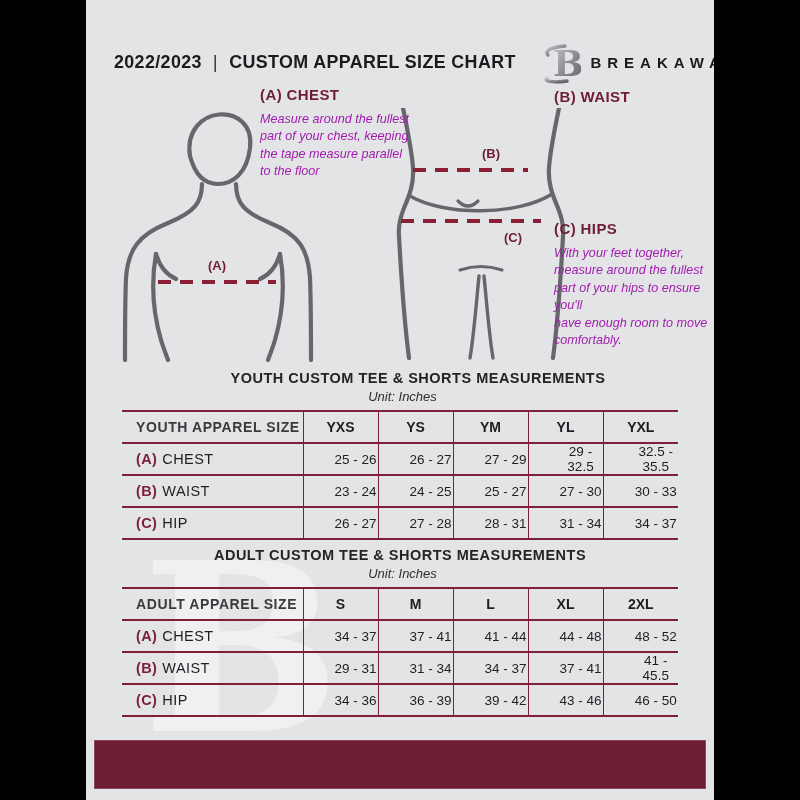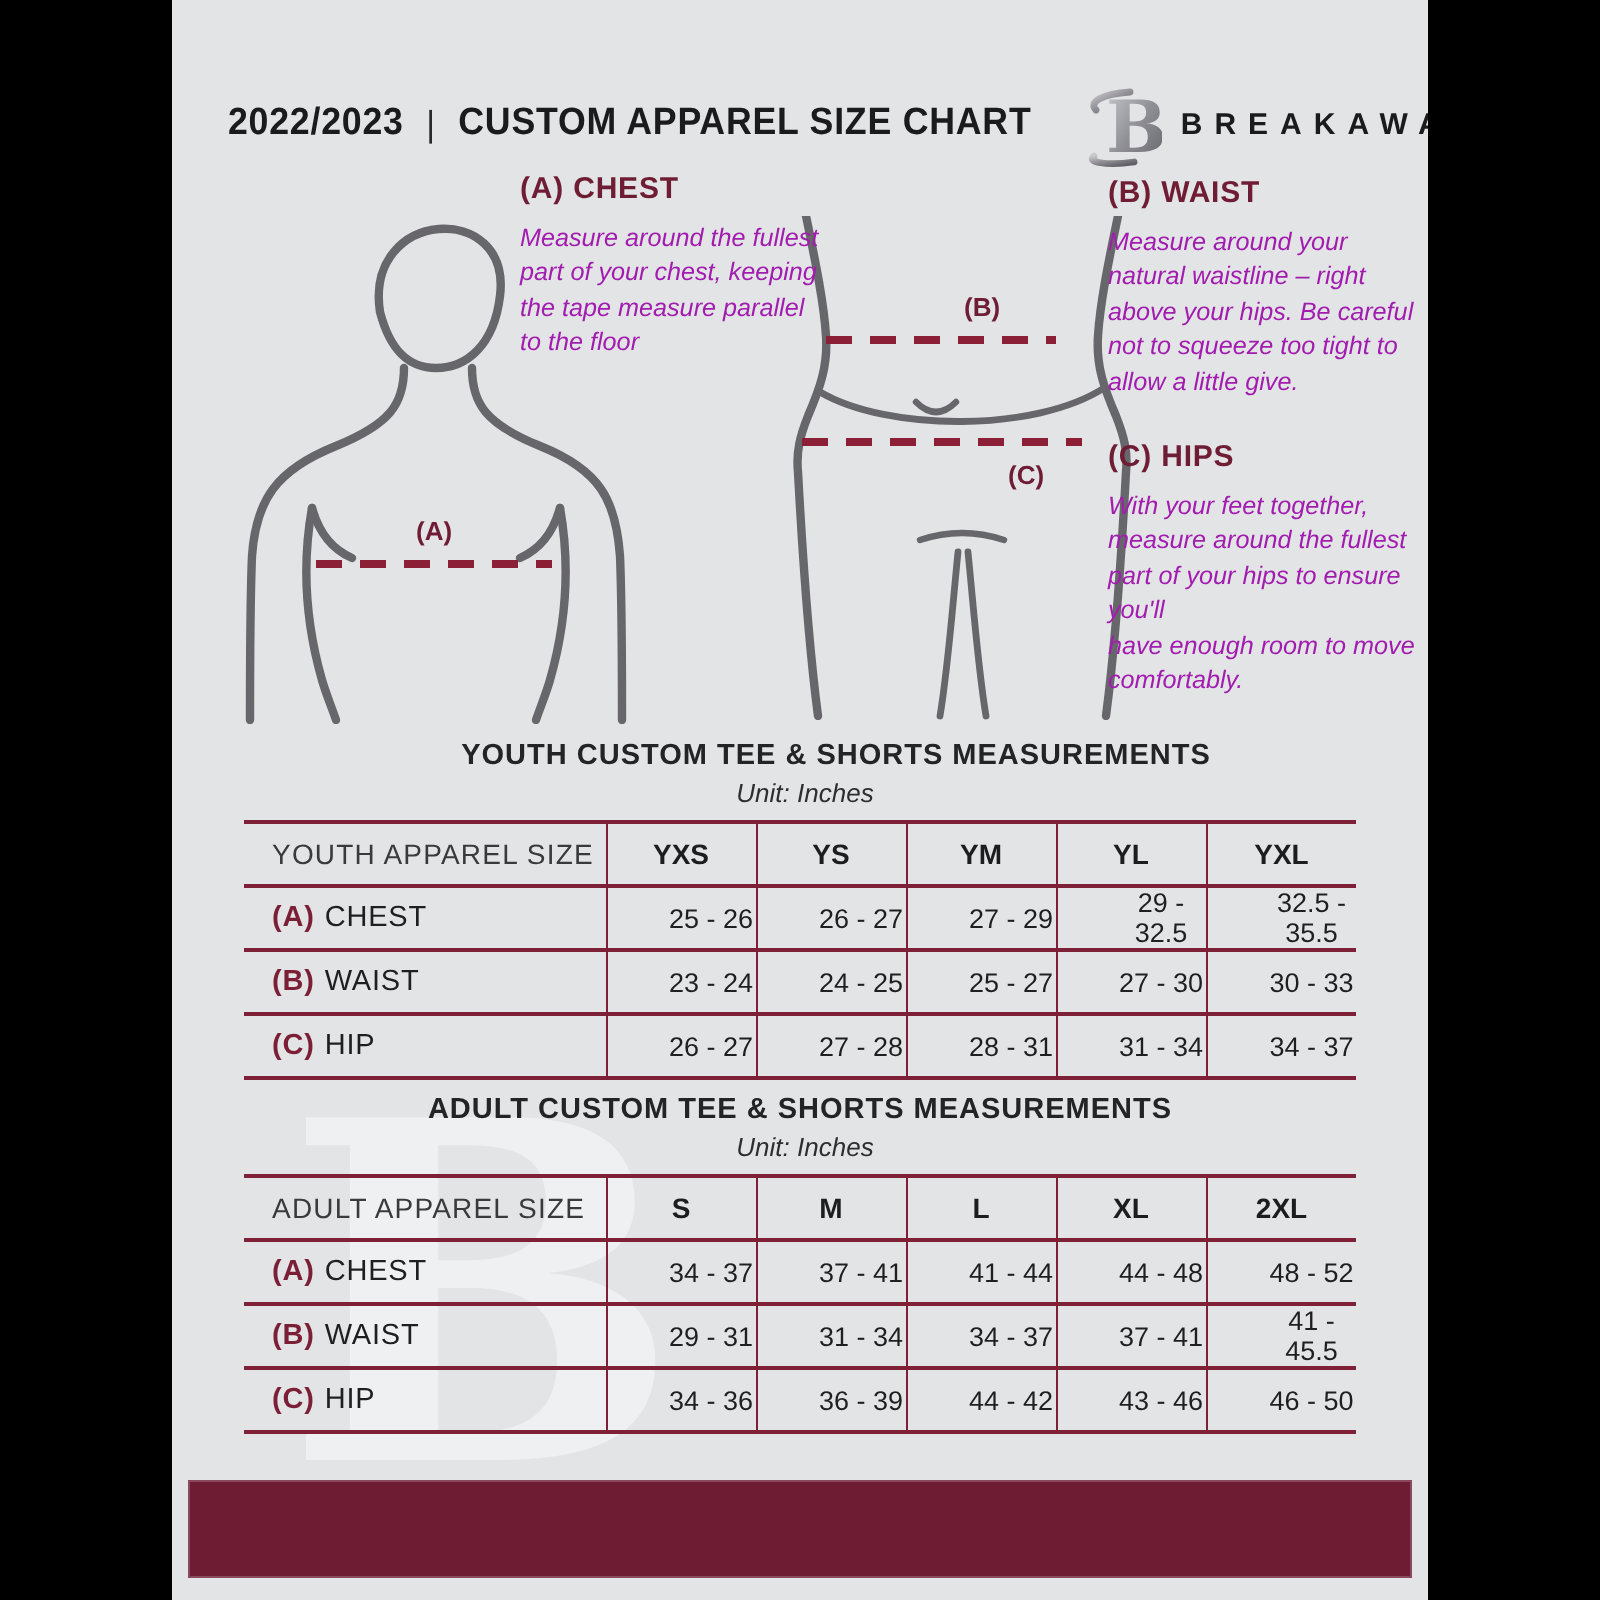--- a/index.html
+++ b/index.html
@@ -52,21 +52,21 @@
   }
   .yt-table { top: 410px; } .ad-table { top: 587px; }
   .size-table col.c0 { width: 181px; }
   .size-table th, .size-table td {
     border-bottom: 2px solid #7e2138; height: 32px; padding: 0;
     font-size: 13.5px; color: #1f1f21; text-align: center; vertical-align: middle;
     background: transparent;
   }
   .size-table th:not(:last-child), .size-table td:not(:last-child) { border-right: 1.5px solid #7e2138; }
   .size-table th.col-label {
-    text-align: left; padding-left: 14px; font-weight: normal;
+    text-align: left; padding-left: 14px; font-weight: bold;
     font-size: 14px; letter-spacing: .6px; color: #3a3a3d;
   }
   .size-table th.col-size { font-weight: bold; font-size: 14px; color: #1d1d1f; }
   .size-table td.row-label { text-align: left; padding-left: 14px; font-size: 14.5px; letter-spacing: .4px; }
   .size-table td.row-label .prefix { color: #7a1f35; font-weight: bold; margin-right: 5px; }
   .size-table td.val { font-size: 13.5px; padding-left: 30px; }
 
   
   .watermark {
     position: absolute; left: 56px; top: 548px; width: 230px; height: 210px;
@@ -144,21 +144,20 @@
           <line x1="15" y1="113" x2="155" y2="113" stroke="#8a1f35" stroke-width="4" stroke-dasharray="13 9"></line>
           <text x="118" y="134" font-size="13" font-weight="bold" fill="#6f1d35">(C)</text>
         </svg>
 
         <div class="inst inst-a">
           <h3>(A) CHEST</h3>
           <p>Measure around the fullest part of your chest, keeping the tape measure parallel to the floor</p>
         </div>
         <div class="inst inst-b">
           <h3>(B) WAIST</h3>
-          <p>Measure around your natural waistline – right above your hips. Be careful not to squeeze too tight to allow a little give.</p>
         </div>
         <div class="inst inst-c">
           <h3>(C) HIPS</h3>
           <p>With your feet together, measure around the fullest part of your hips to ensure you'll
 have enough room to move comfortably.</p>
         </div>
       </div>
 
       <div class="section-title yt-title">YOUTH CUSTOM TEE &amp; SHORTS MEASUREMENTS</div>
       <div class="section-unit yt-unit">Unit: Inches</div>
@@ -244,21 +243,21 @@
               <td class="val">29 - 31</td>
               <td class="val">31 - 34</td>
               <td class="val">34 - 37</td>
               <td class="val">37 - 41</td>
               <td class="val">41 - 45.5</td>
             </tr>
             <tr>
               <td class="row-label"><span class="prefix">(C)</span>HIP</td>
               <td class="val">34 - 36</td>
               <td class="val">36 - 39</td>
-              <td class="val">44 - 42</td>
+              <td class="val">39 - 42</td>
               <td class="val">43 - 46</td>
               <td class="val">46 - 50</td>
             </tr>
           </tbody>
         </table>
     </div>
 
     <div class="footer-bar"></div>
   </div>
 </div>

